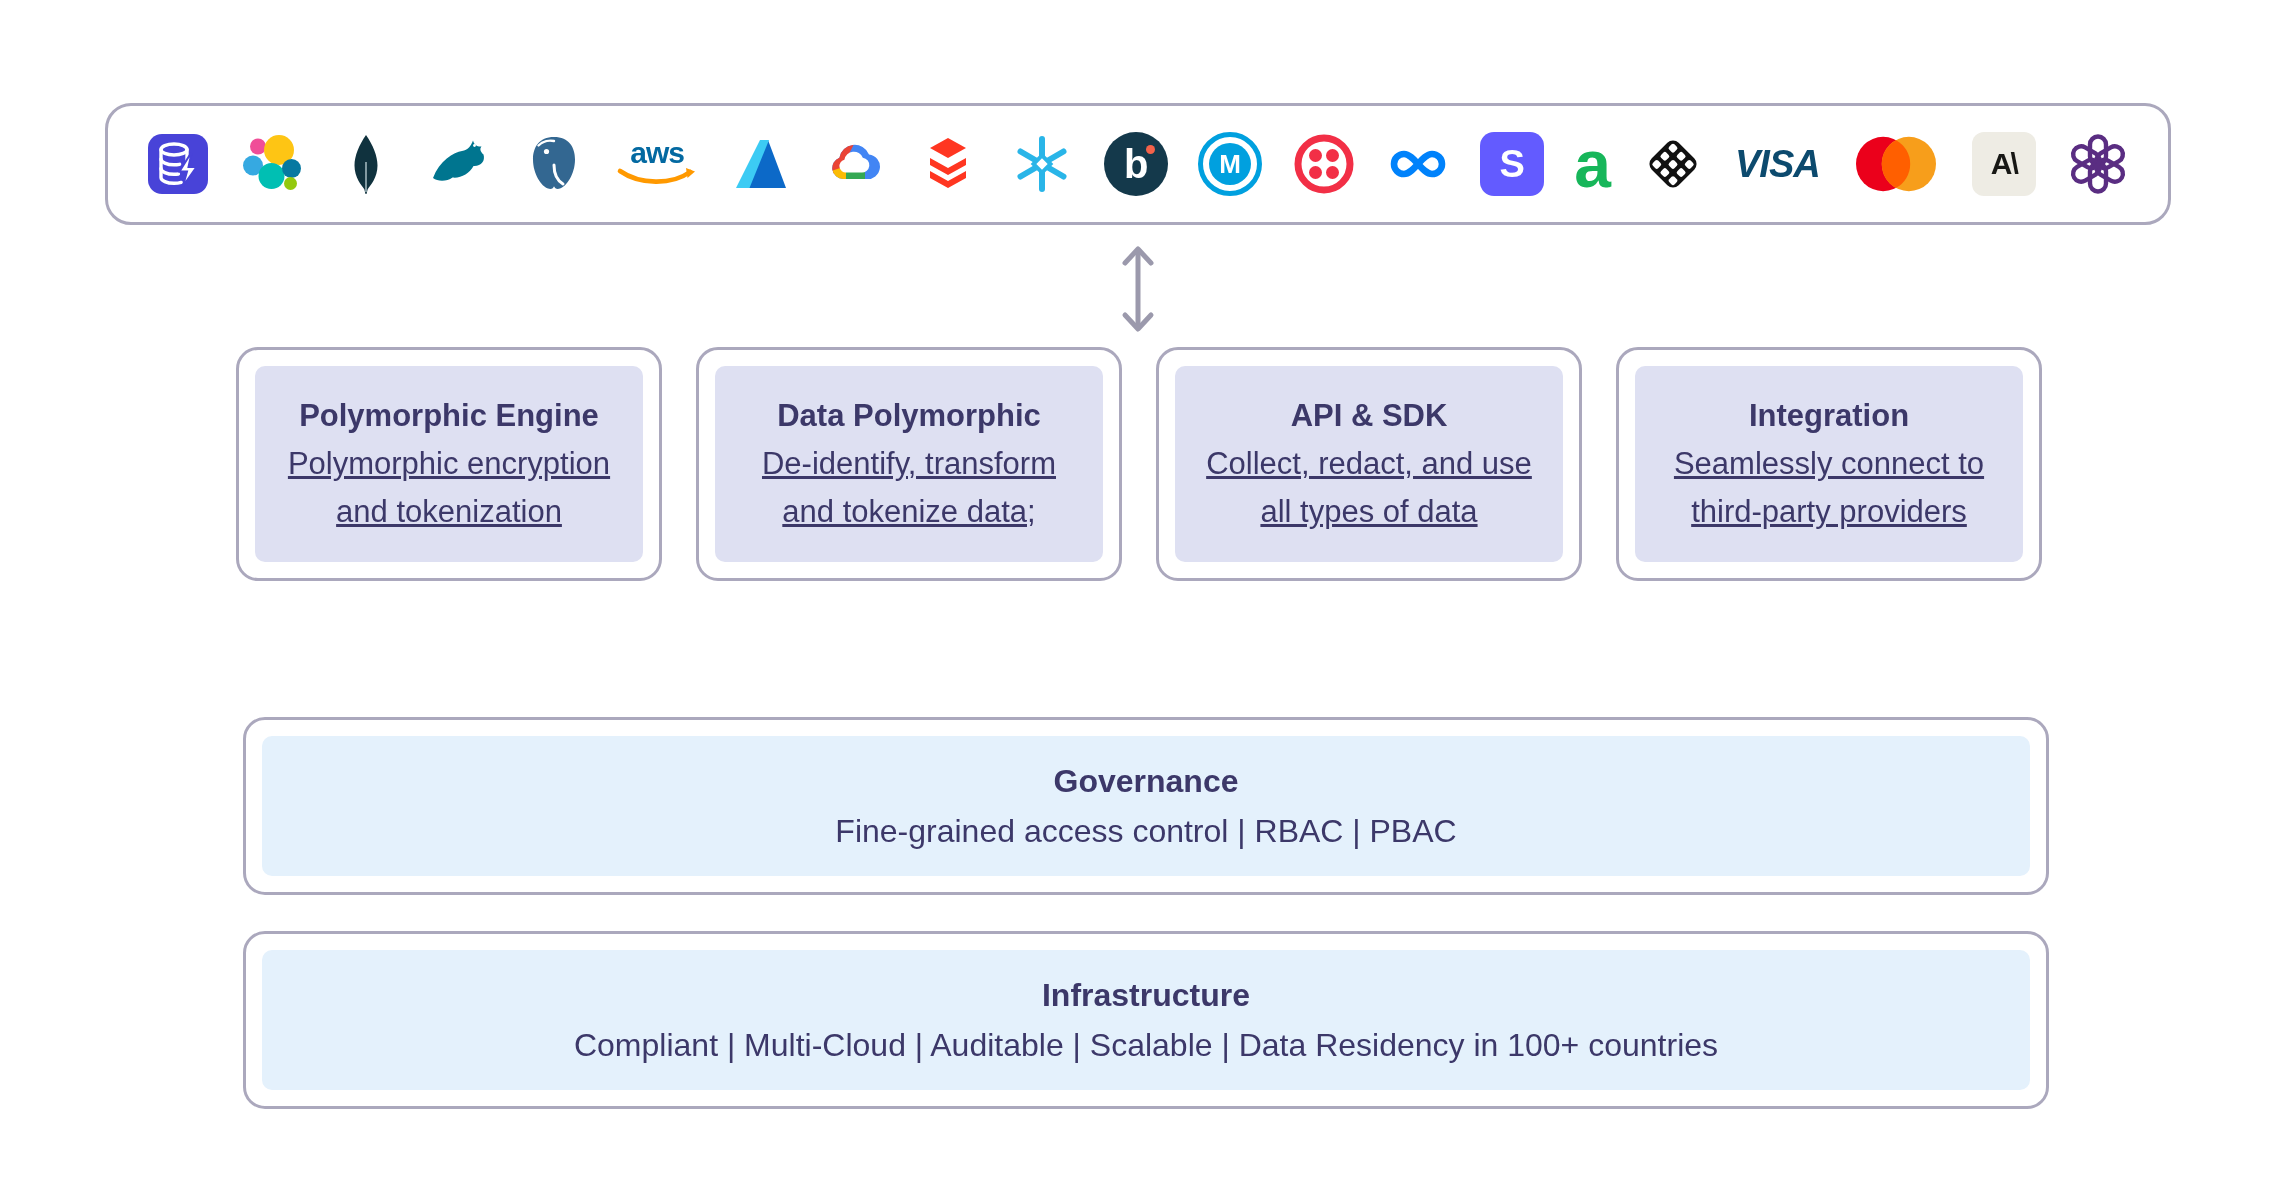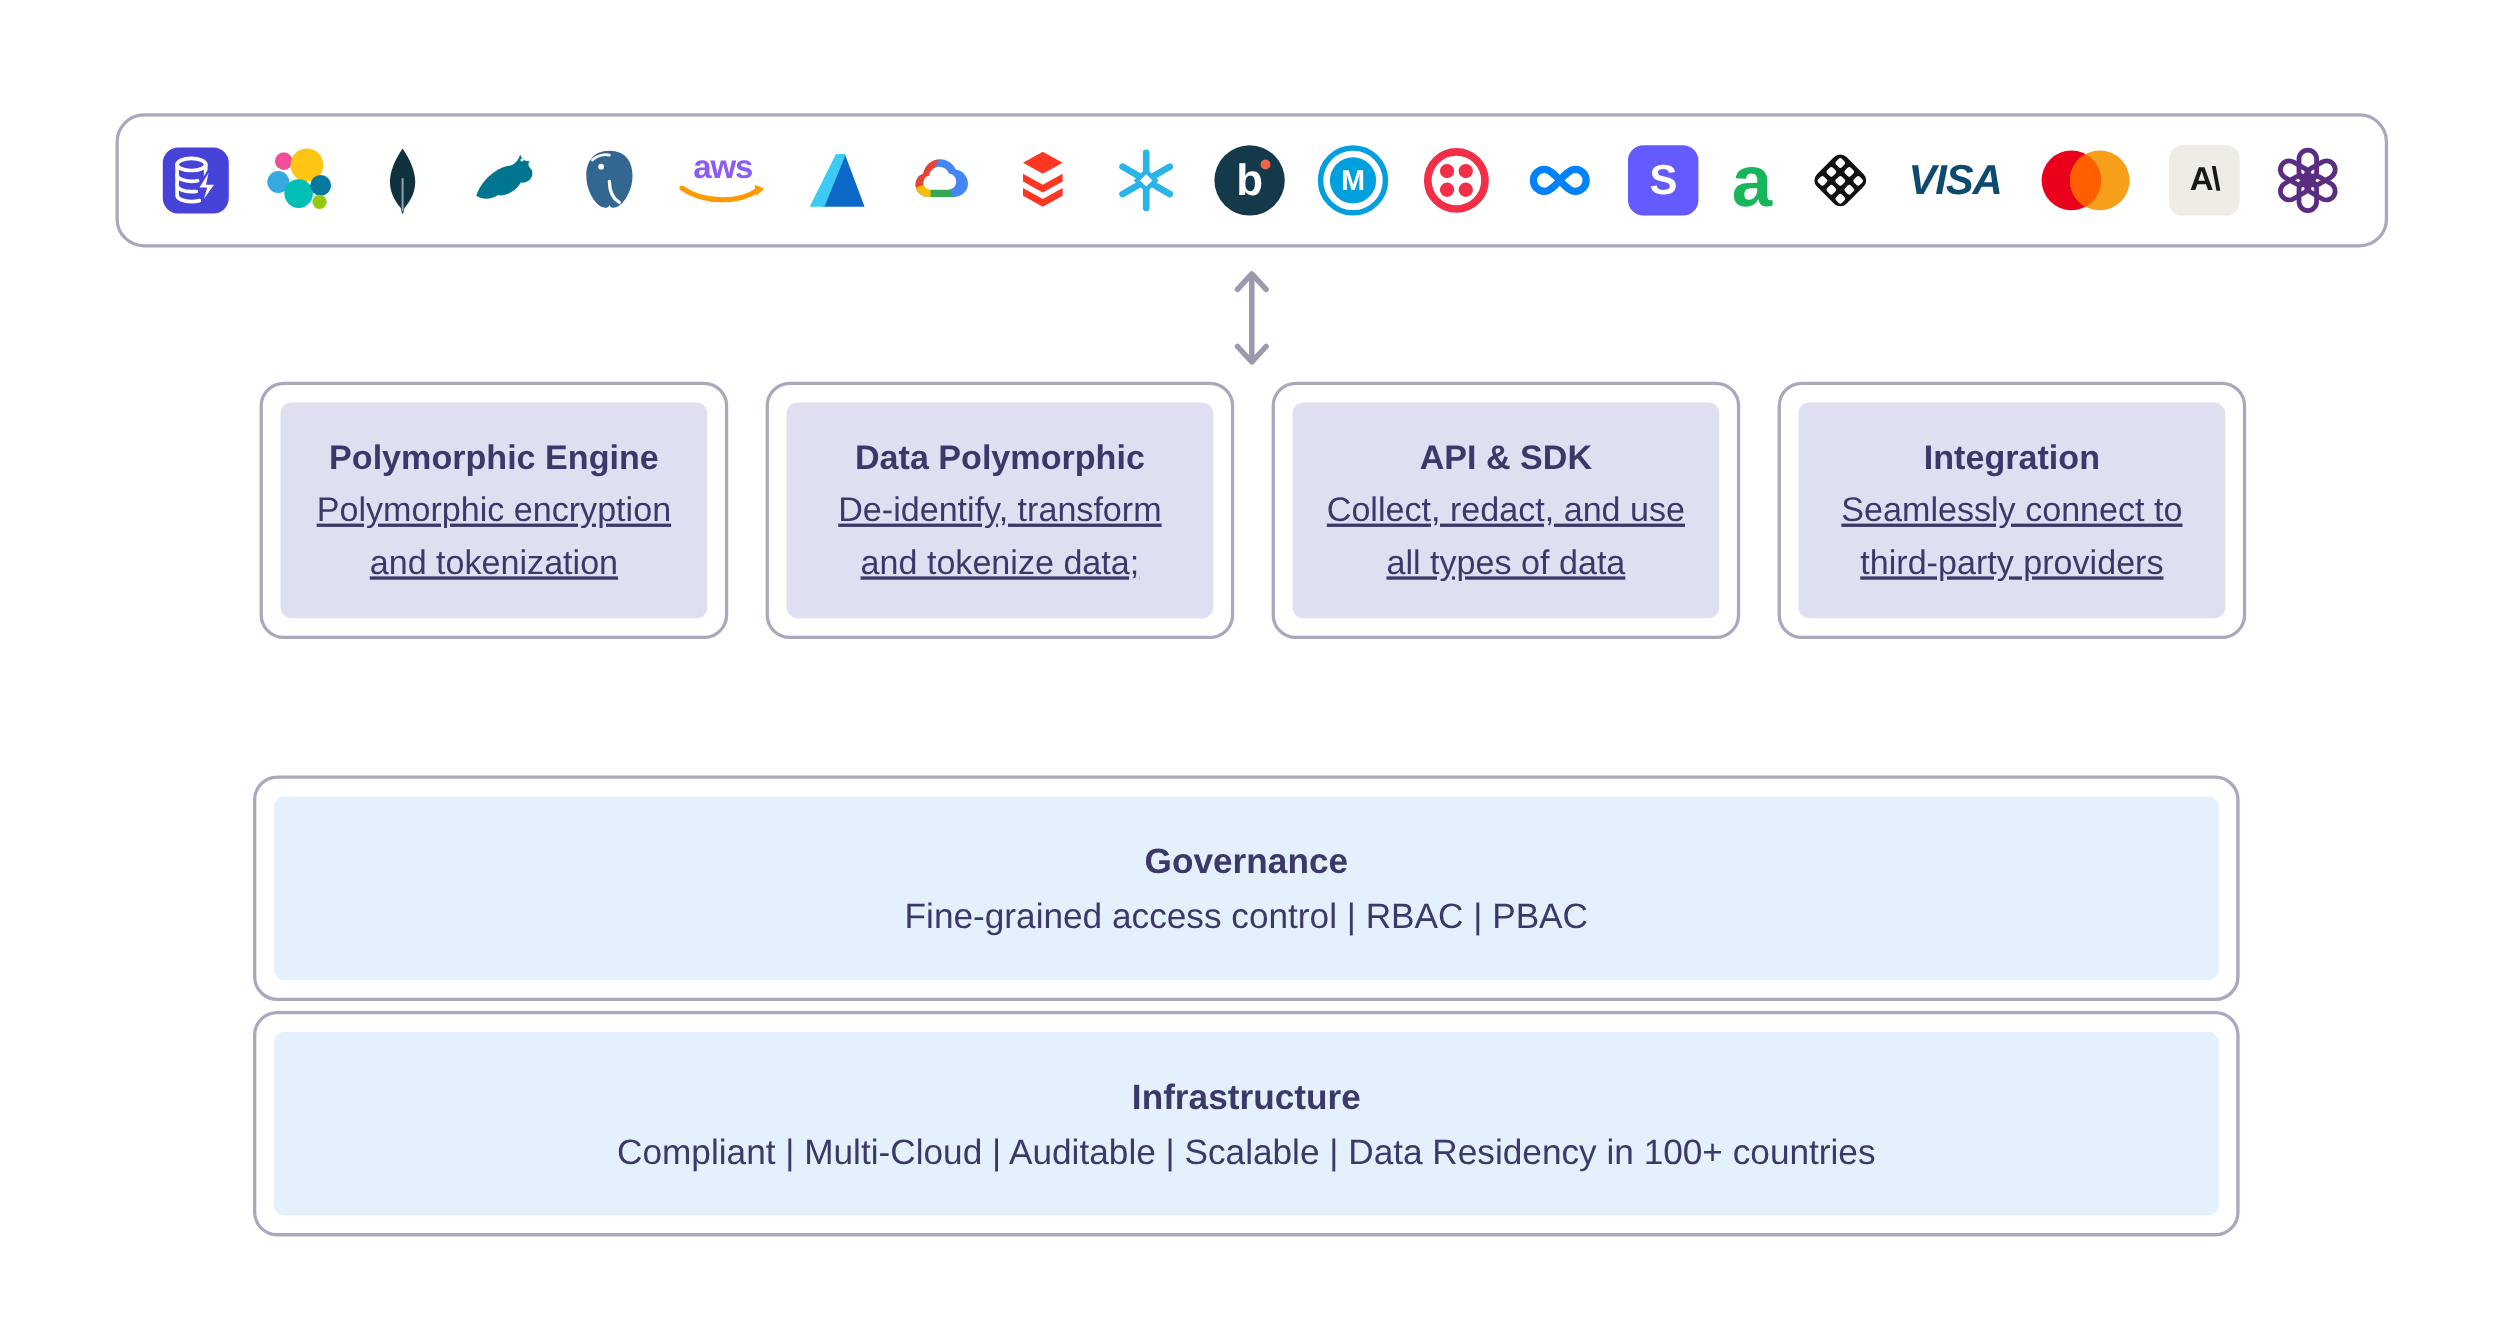--- a/index.html
+++ b/index.html
@@ -23,37 +23,37 @@
   .anthropic-sq span{color:#181815;font-weight:700;font-size:30px;letter-spacing:-2px;}
   .bcircle{width:64px;height:64px;border-radius:50%;background:#14394b;position:relative;}
   .bcircle .bletter{color:#fff;font-weight:700;font-size:40px;line-height:64px;display:block;text-align:center;}
   .bcircle .b-dot{position:absolute;right:13px;top:13px;width:9px;height:9px;border-radius:50%;background:#f4624a;}
   .mule-ring{width:64px;height:64px;border-radius:50%;border:5px solid #00a0df;box-sizing:border-box;display:flex;align-items:center;justify-content:center;background:#fff;}
   .mule-disc{width:42px;height:42px;border-radius:50%;background:#00a0df;display:flex;align-items:center;justify-content:center;}
   .mule-disc span{color:#fff;font-weight:700;font-size:26px;}
   .green-a span{color:#17b65a;font-weight:700;font-size:66px;line-height:60px;}
   .visa-word span{color:#0c4a6e;font-weight:700;font-style:italic;font-size:38px;letter-spacing:-1px;}
   .aws-stack{display:flex;flex-direction:column;align-items:center;}
-  .aws-stack .aws-text{color:#8b5cf6;font-weight:700;font-size:30px;line-height:28px;letter-spacing:-1px;}
+  .aws-stack .aws-text{color:#0369a1;font-weight:700;font-size:30px;line-height:28px;letter-spacing:-1px;}
   
   .sync-arrow{position:absolute;left:1114px;top:244px;}
   
   .cards-row{position:absolute;left:236px;top:347px;width:1806px;height:234px;display:flex;gap:34px;}
   .outer-box{
     box-sizing:border-box;border:3px solid #aba8bd;border-radius:22px;background:#fff;padding:16px;
   }
   .feature-card{flex:1;height:100%;}
   .card-panel{
     width:100%;height:100%;box-sizing:border-box;border-radius:10px;background:#dee0f2;
     display:flex;flex-direction:column;align-items:center;justify-content:center;text-align:center;padding:0 26px;
   }
   .card-title{font-weight:700;font-size:31px;line-height:48px;}
   .card-desc{font-size:31px;line-height:48px;text-decoration:underline;}
   
-  .band{position:absolute;left:230px;width:1806px;height:205px;}
+  .band{position:absolute;left:243px;width:1806px;height:178px;margin-top:12px;}
   .band-governance{top:705px;}
   .band-infrastructure{top:919px;}
   .band-panel{
     width:100%;height:100%;box-sizing:border-box;border-radius:10px;background:#e4f1fc;
     display:flex;flex-direction:column;align-items:center;justify-content:center;text-align:center;
   }
   .band-title{font-weight:700;font-size:32px;line-height:44px;margin-bottom:6px;}
   .band-desc{font-size:32px;line-height:44px;}
 </style>
 </head>

